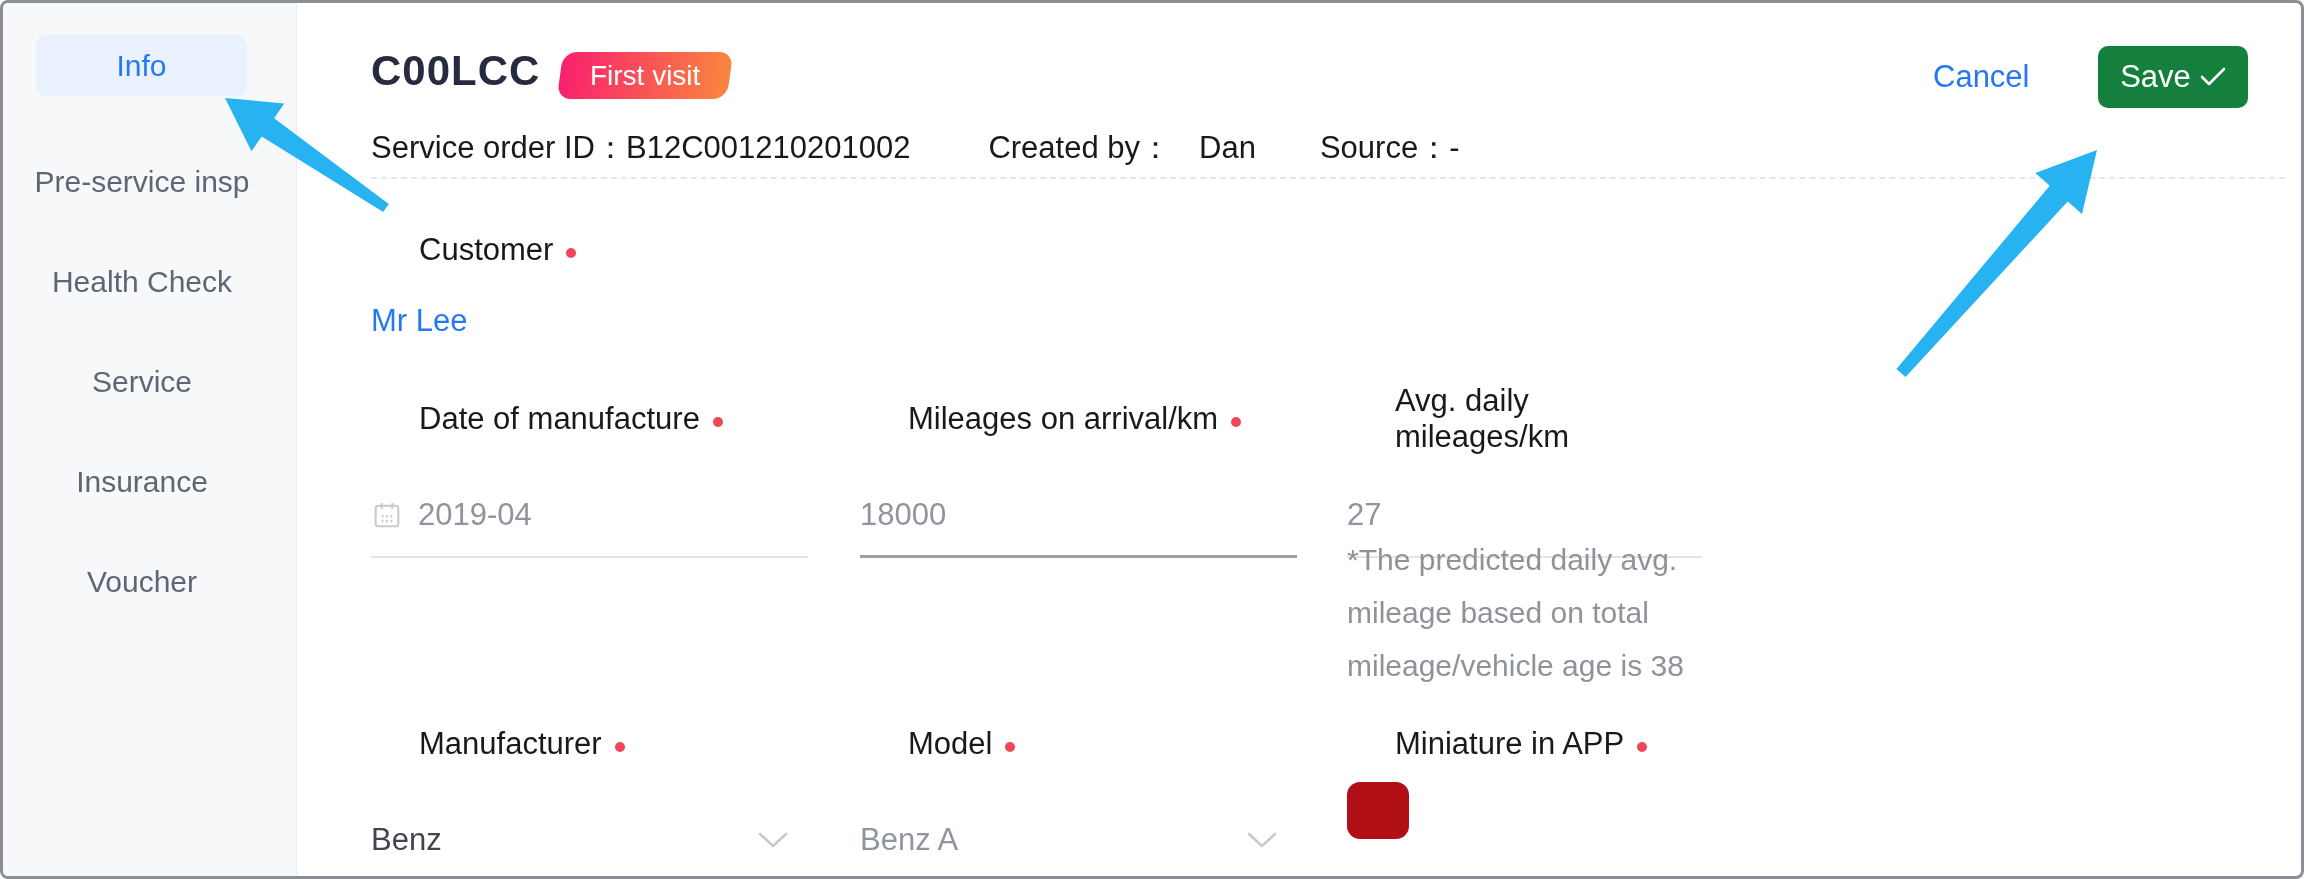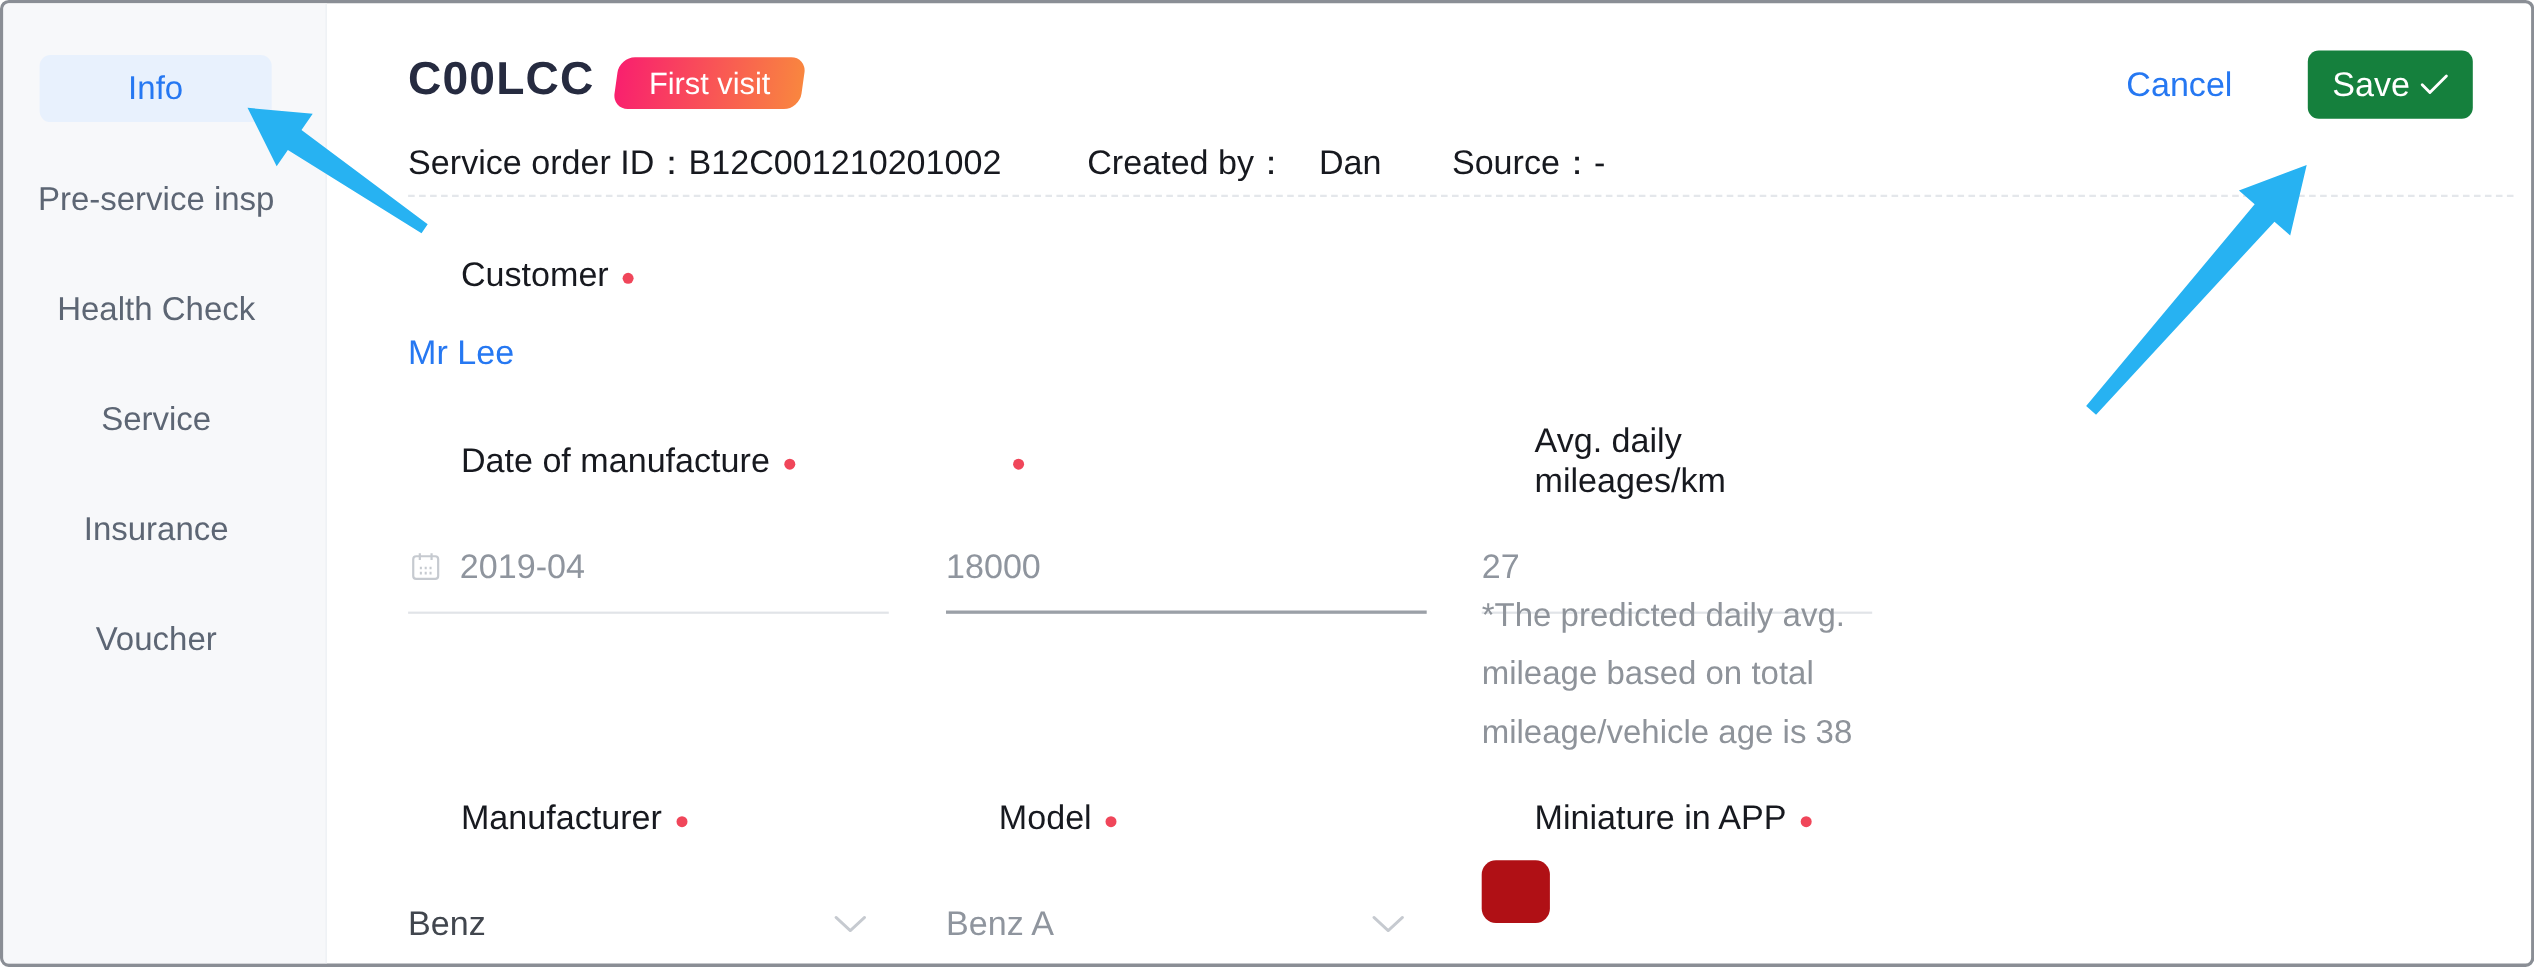--- a/index.html
+++ b/index.html
@@ -85,21 +85,21 @@
   
   .arrows { position:absolute; left:0; top:0; pointer-events:none; }
   .arrows polygon { fill:#27b2f2; }
 </style>
 </head>
 <body>
 
 <div class="frame">
 
   <div class="sidebar">
-    <div class="nav-item active" style="top:47px">Info</div>
+    <div class="nav-item active" style="top:32px">Info</div>
     <div class="nav-item" style="top:159px">Pre-service insp</div>
     <div class="nav-item" style="top:259px">Health Check</div>
     <div class="nav-item" style="top:359px">Service</div>
     <div class="nav-item" style="top:559px">Voucher</div>
     <div class="nav-item" style="top:459px">Insurance</div>
   </div>
 
   <div class="page-title">C00LCC</div>
   <div class="badge">
     <span>First visit</span>
@@ -152,20 +152,21 @@
               <line x1="14.6" y1="16.5" x2="16" y2="16.5"></line>
           </g>
         </svg>
       </span>
       <span>2019-04</span>
     </div>
   </div>
 
   <div class="field f-mile">
     <div class="label-row">
+      <span>Mileages on arrival/km</span>
       <span class="required-dot"></span>
     </div>
     <div class="field-input strong-line">
       <span>18000</span>
     </div>
   </div>
 
   <div class="field f-avg">
     <div class="label-row">
       <span>Avg. daily mileages/km</span>

